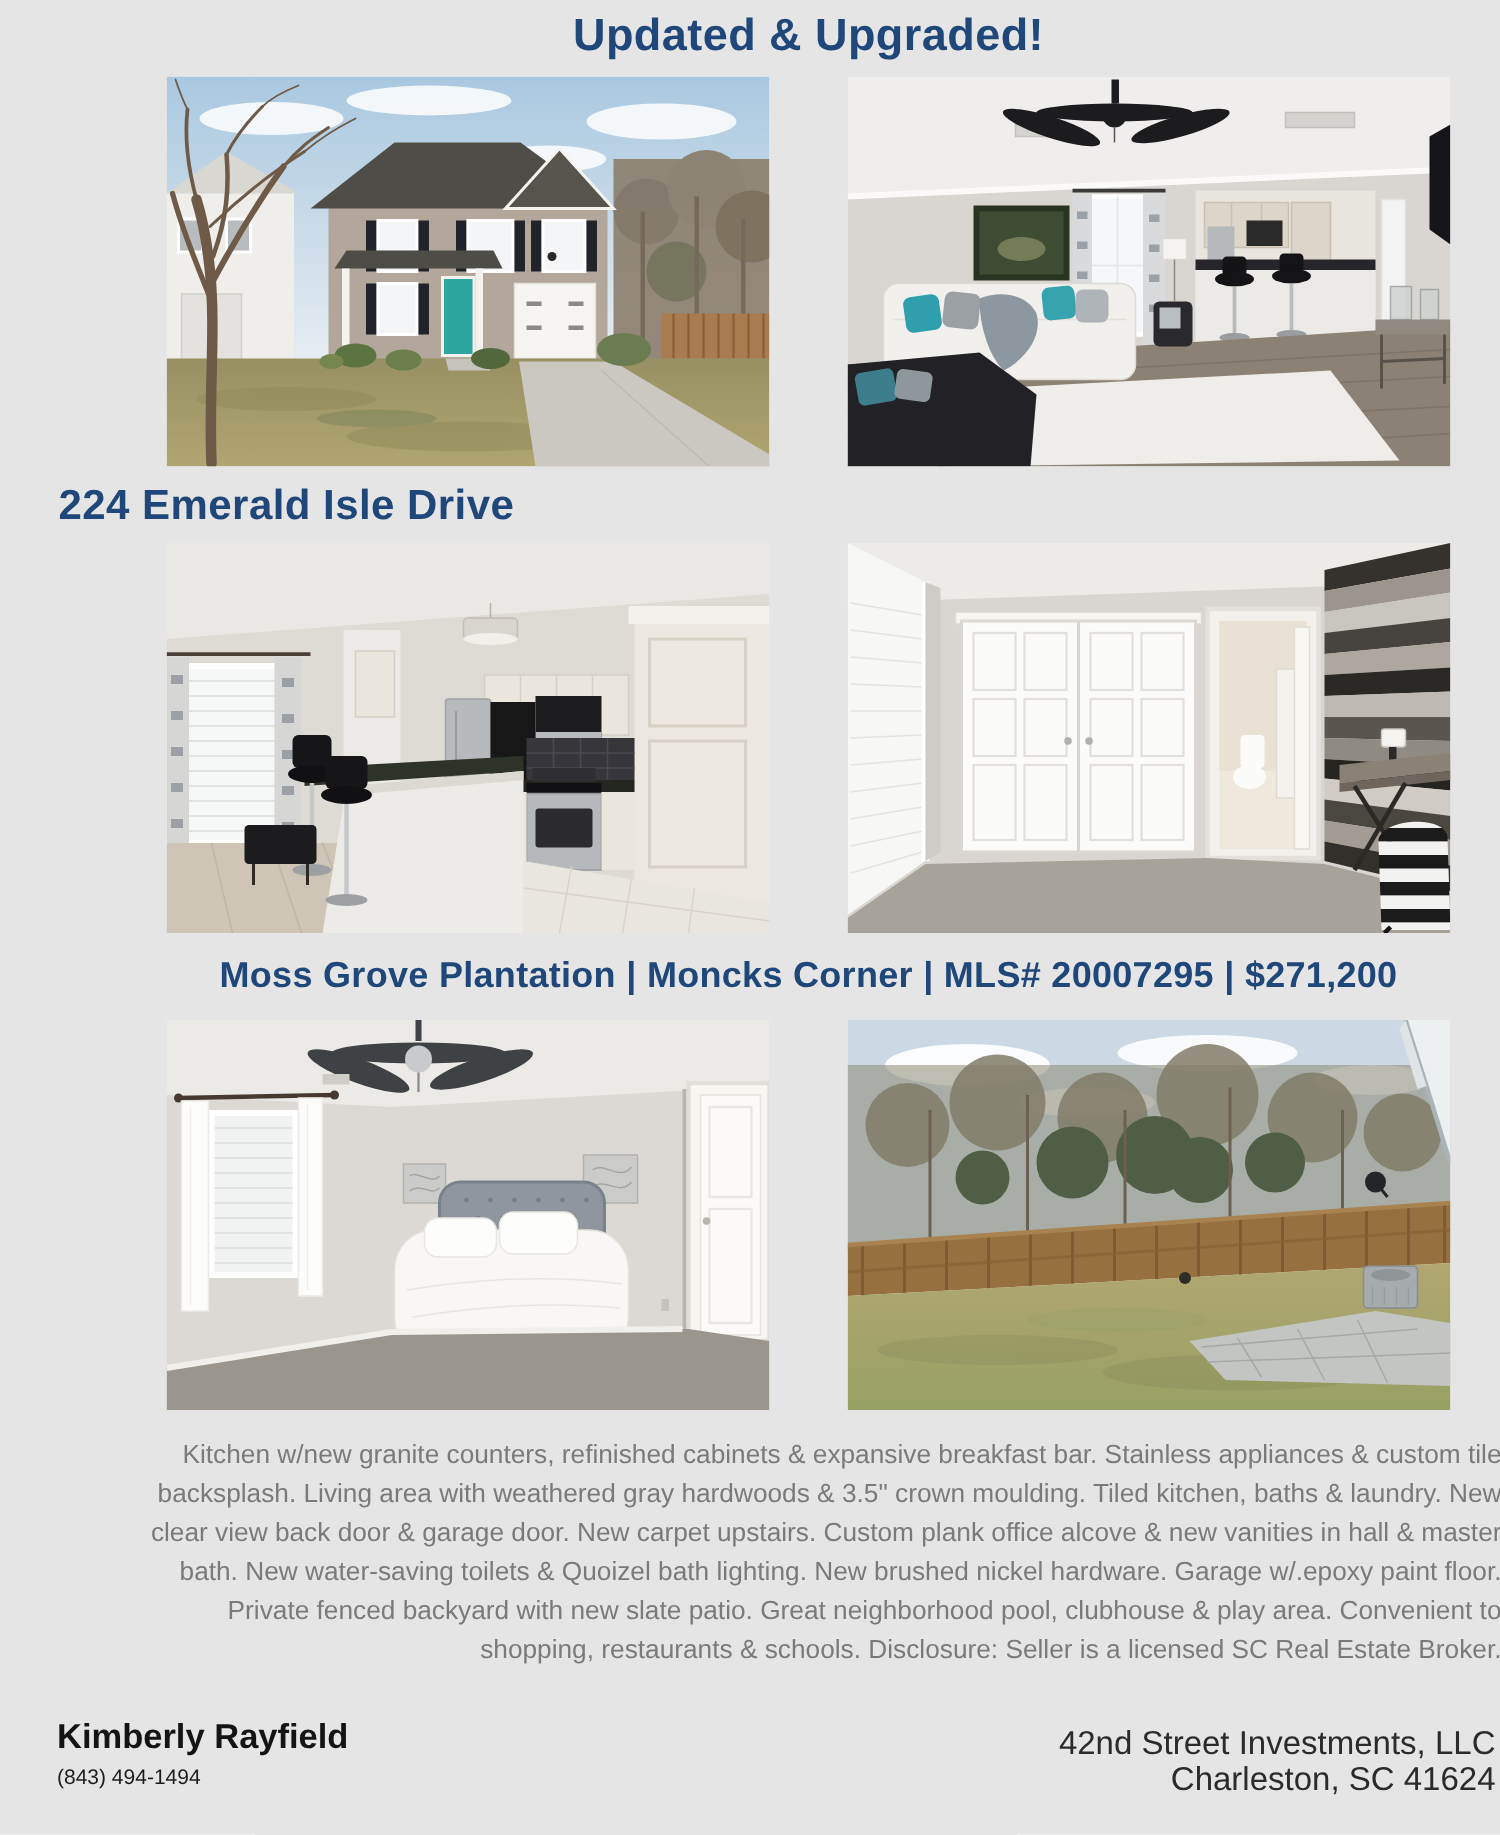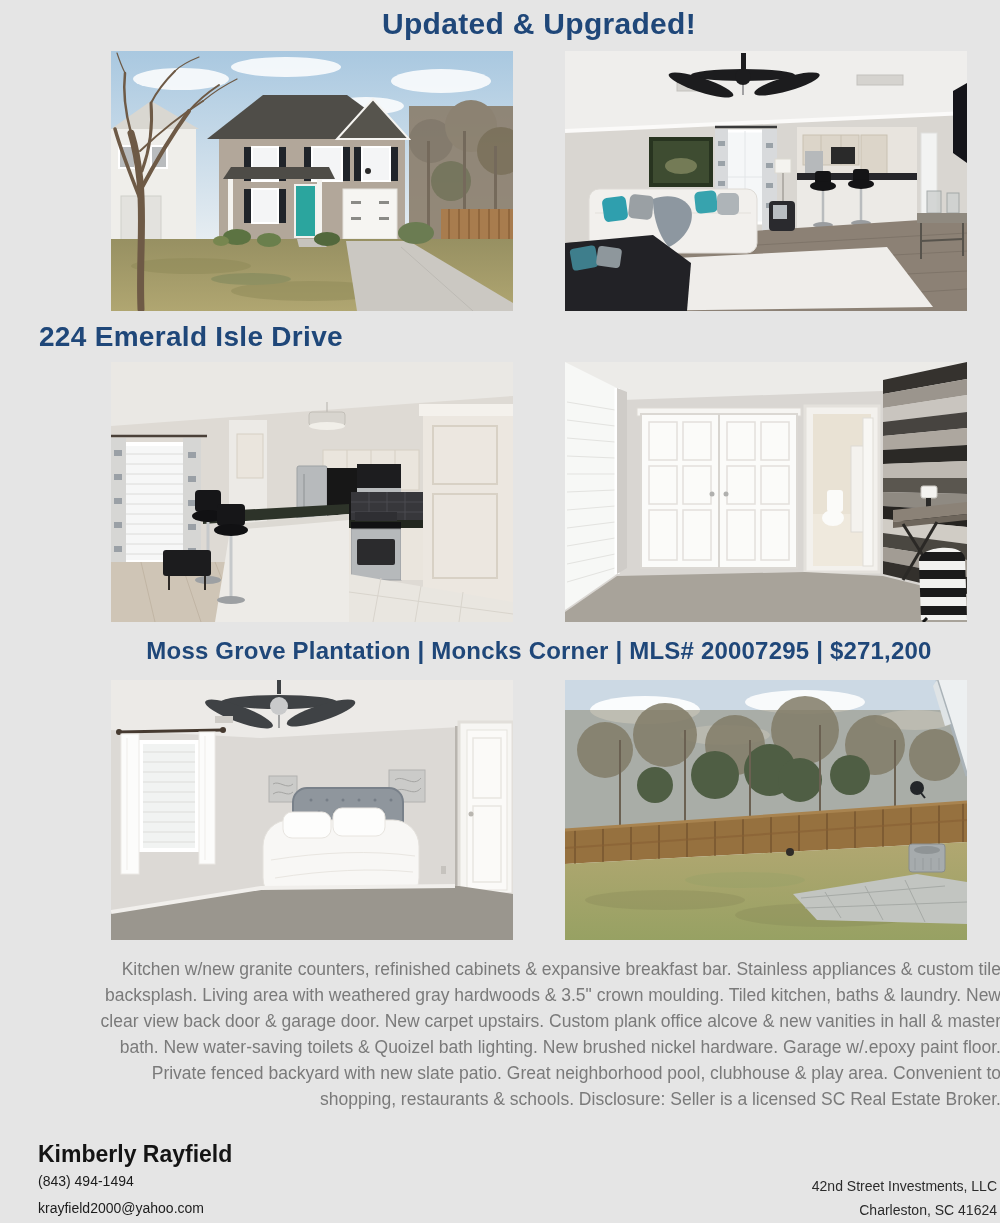--- a/index.html
+++ b/index.html
@@ -15,21 +15,21 @@
   .h-address{margin:11px 0;line-height:29px;font-size:28px;font-weight:bold;text-align:left;
              color:#1F4779;letter-spacing:.3px;}
   .h-info{margin:15px 0 0;line-height:28px;font-size:24px;font-weight:bold;text-align:center;
           color:#1F4779;letter-spacing:.2px;}
   .description{width:924px;margin:16px auto 0;font-size:17.5px;line-height:26px;
                text-align:right;color:#7a7a7a;}
   .footer{position:absolute;top:1141px;left:38px;right:42px;display:flex;
           justify-content:space-between;align-items:flex-end;}
   .agent-name{font-size:23px;line-height:27px;font-weight:bold;color:#141414;}
   .agent-line{font-size:14px;line-height:27px;color:#1c1c1c;}
-  .company{margin-top:9px;text-align:right;font-size:14px;line-height:24px;color:#2b2b2b;}
+  .company{margin-top:9px;text-align:right;font-size:22px;line-height:24px;color:#2b2b2b;}
 </style>
 </head>
 <body>
 
 <div class="page">
 
   <h1 class="title">Updated &amp; Upgraded!</h1>
 
   <div class="row row1">
     <div class="photo">
@@ -638,21 +638,20 @@
       </svg>
     </div>
   </div>
 
   <p class="description">Kitchen w/new granite counters, refinished cabinets &amp; expansive breakfast bar. Stainless appliances &amp; custom tile backsplash. Living area with weathered gray hardwoods &amp; 3.5" crown moulding. Tiled kitchen, baths &amp; laundry. New clear view back door &amp; garage door. New carpet upstairs. Custom plank office alcove &amp; new vanities in hall &amp; master bath. New water-saving toilets &amp; Quoizel bath lighting. New brushed nickel hardware. Garage w/.epoxy paint floor. Private fenced backyard with new slate patio. Great neighborhood pool, clubhouse &amp; play area. Convenient to shopping, restaurants &amp; schools. Disclosure: Seller is a licensed SC Real Estate Broker.</p>
 
   <div class="footer">
     <div>
       <div class="agent-name">Kimberly Rayfield</div>
       <div class="agent-line">(843) 494-1494</div>
-      <div class="agent-line">krayfield2000@yahoo.com</div>
     </div>
     <div class="company">
       <div>42nd Street Investments, LLC</div>
       <div>Charleston, SC 41624</div>
     </div>
   </div>
 
 </div>
 
 </body></html>

